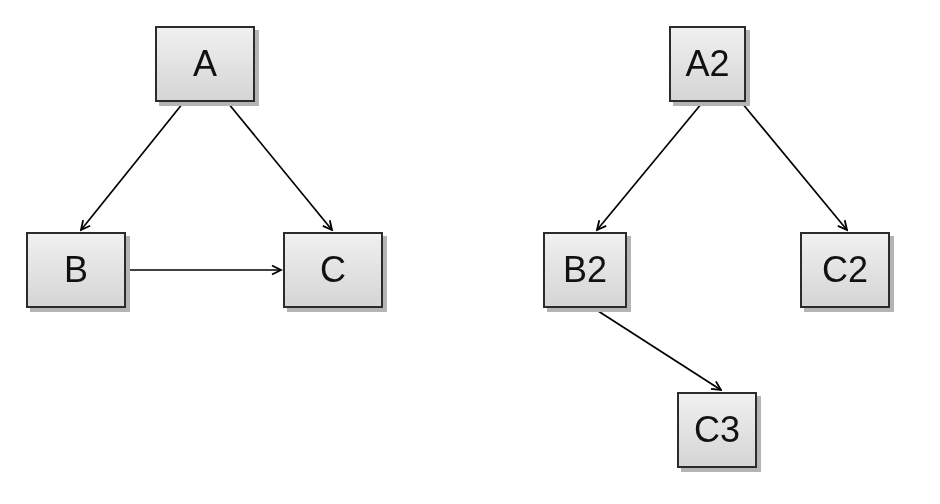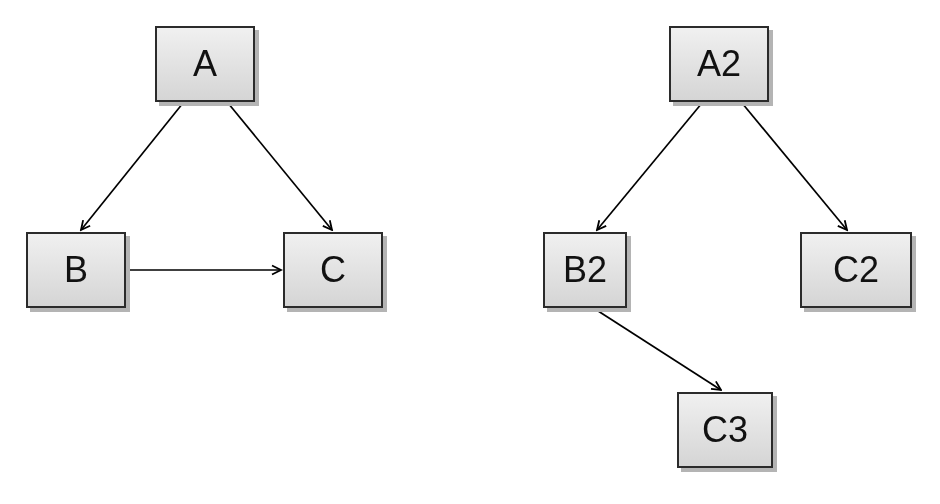--- a/index.html
+++ b/index.html
@@ -78,26 +78,26 @@
         <span>A</span>
       </div>
       <div class="node" style="left: 26px; top: 232px; width: 100px; height: 76px;">
         <span>B</span>
       </div>
       <div class="node" style="left: 283px; top: 232px; width: 100px; height: 76px;">
         <span>C</span>
       </div>
     </div>
     <div class="graph-group">
-      <div class="node" style="left: 669px; top: 26px; width: 100px; height: 76px;">
+      <div class="node" style="left: 669px; top: 26px; width: 77px; height: 76px;">
         <span>A2</span>
       </div>
       <div class="node" style="left: 543px; top: 232px; width: 84px; height: 76px;">
         <span>B2</span>
       </div>
-      <div class="node" style="left: 800px; top: 232px; width: 112px; height: 76px;">
+      <div class="node" style="left: 800px; top: 232px; width: 90px; height: 76px;">
         <span>C2</span>
       </div>
-      <div class="node" style="left: 677px; top: 392px; width: 96px; height: 76px;">
+      <div class="node" style="left: 677px; top: 392px; width: 80px; height: 76px;">
         <span>C3</span>
       </div>
     </div>
   </div>
 
 </body></html>

